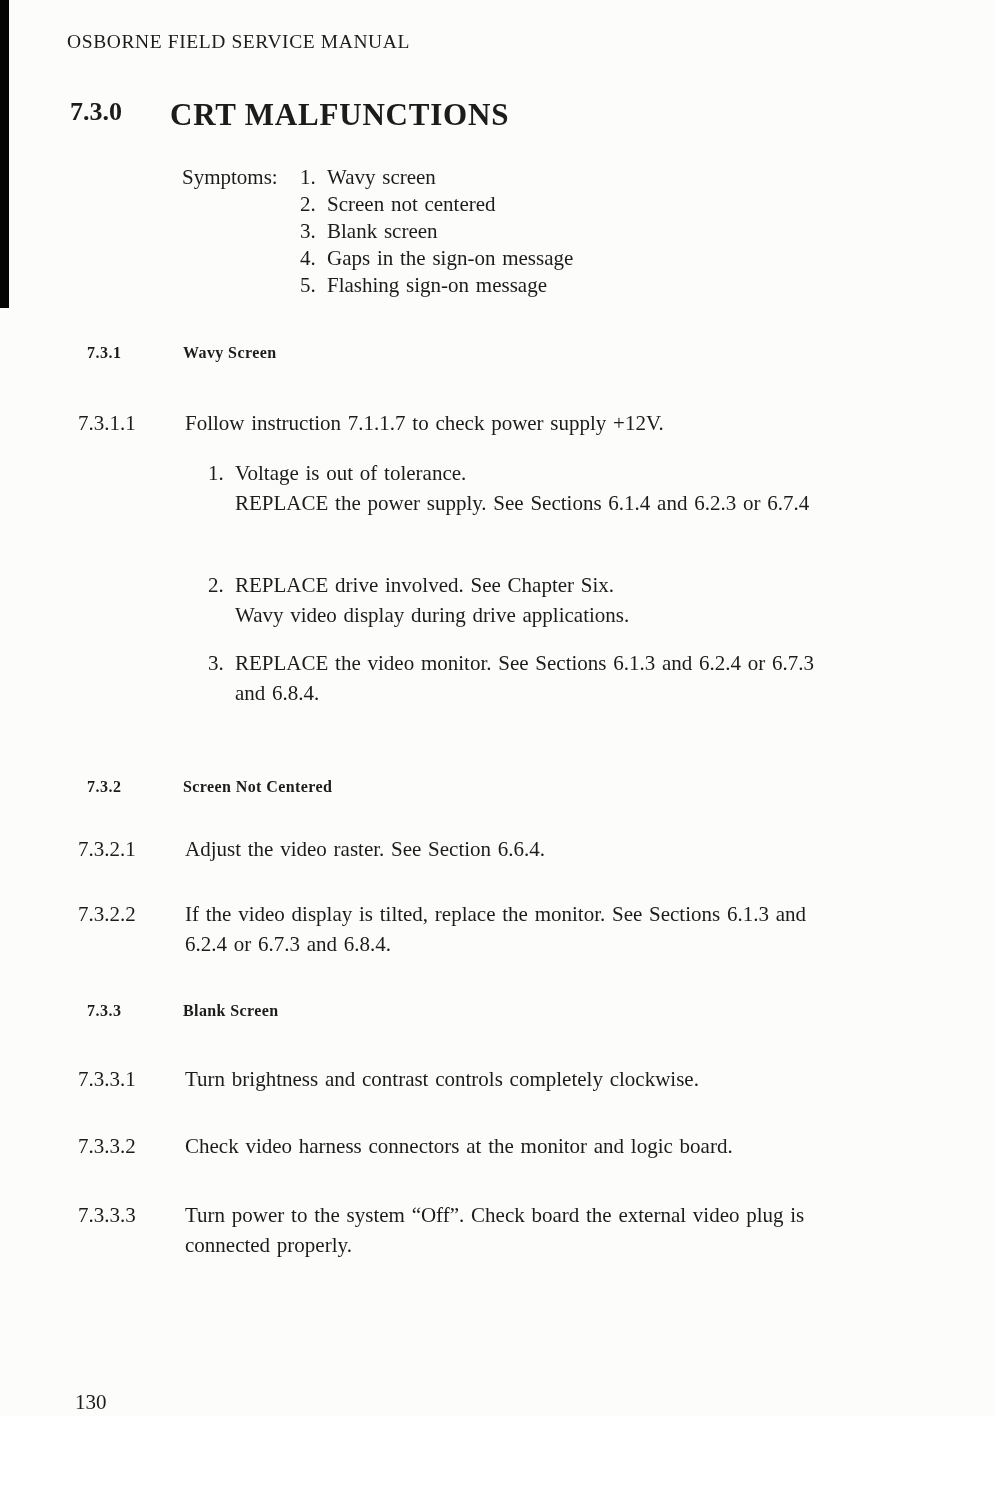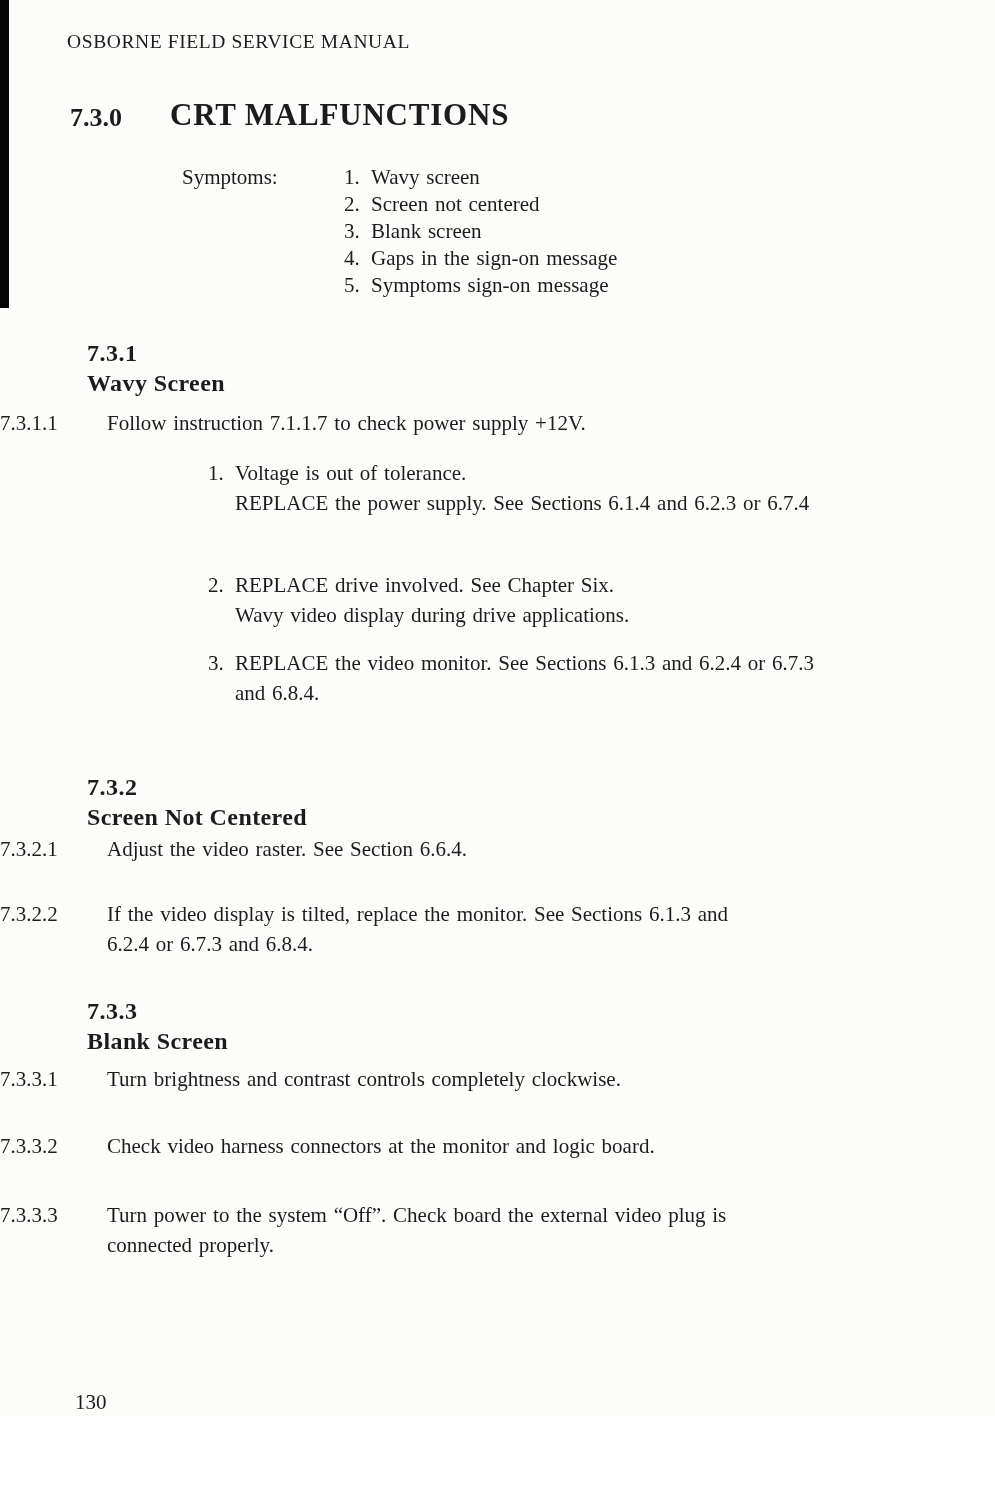--- a/index.html
+++ b/index.html
@@ -16,46 +16,46 @@
     width:9px;height:308px;
     background:#050505;
   }
   .doc-header{
     position:absolute;left:67px;top:31px;
     font-size:19.5px;letter-spacing:.6px;
     white-space:nowrap;
   }
   .title-row{
     position:absolute;left:70px;top:97px;
-    display:flex;align-items:flex-end;
+    display:flex;align-items:flex-start;
   }
   .main-num{font-size:26px;font-weight:bold;width:100px;flex-shrink:0;}
   .main-title-text{font-size:31px;font-weight:bold;letter-spacing:.8px;white-space:nowrap;}
   .symptoms{
     position:absolute;left:0;top:164px;
     display:flex;align-items:flex-start;
-    font-size:21px;line-height:27px;word-spacing:1.5px;gap:44px;
+    font-size:21px;line-height:27px;word-spacing:1.5px;
   }
   .symptoms-label{margin-left:182px;width:118px;flex-shrink:0;}
   .symptom-row{display:flex;}
   .sym-num{width:27px;flex-shrink:0;}
   .sym-text{white-space:nowrap;}
   .sec-heading{
     position:absolute;left:0;right:0;
     display:flex;align-items:baseline;
-    font-size:24px;font-weight:bold;line-height:30px;flex-direction:column;
+    font-size:16px;font-weight:bold;line-height:30px;
   }
   .sec-num{margin-left:87px;width:96px;flex-shrink:0;letter-spacing:.5px;}
   .sec-title{letter-spacing:.4px;white-space:nowrap;}
   .step{
     position:absolute;left:0;right:0;
     display:flex;
     font-size:21px;line-height:30px;word-spacing:1.5px;
   }
-  .step-num{width:107px;flex-shrink:0;}
+  .step-num{margin-left:78px;width:107px;flex-shrink:0;}
   .substep{
     position:absolute;left:0;right:0;
     display:flex;
     font-size:21px;line-height:30px;word-spacing:1.5px;
   }
   .substep-num{margin-left:208px;width:27px;flex-shrink:0;}
   .tline{white-space:nowrap;}
   .page-number{
     position:absolute;left:75px;top:1390px;
     font-size:21px;
@@ -89,21 +89,21 @@
       <div class="symptom-row">
         <span class="sym-num">3.</span>
         <span class="sym-text">Blank screen</span>
       </div>
       <div class="symptom-row">
         <span class="sym-num">4.</span>
         <span class="sym-text">Gaps in the sign-on message</span>
       </div>
       <div class="symptom-row">
         <span class="sym-num">5.</span>
-        <span class="sym-text">Symptoms sign-on message</span>
+        <span class="sym-text">Flashing sign-on message</span>
       </div>
     </div>
   </div>
 
   <div class="sec-heading" style="top:338px">
     <span class="sec-num">7.3.1</span>
     <span class="sec-title">Wavy Screen</span>
   </div>
 
   <div class="step" style="top:408px">

